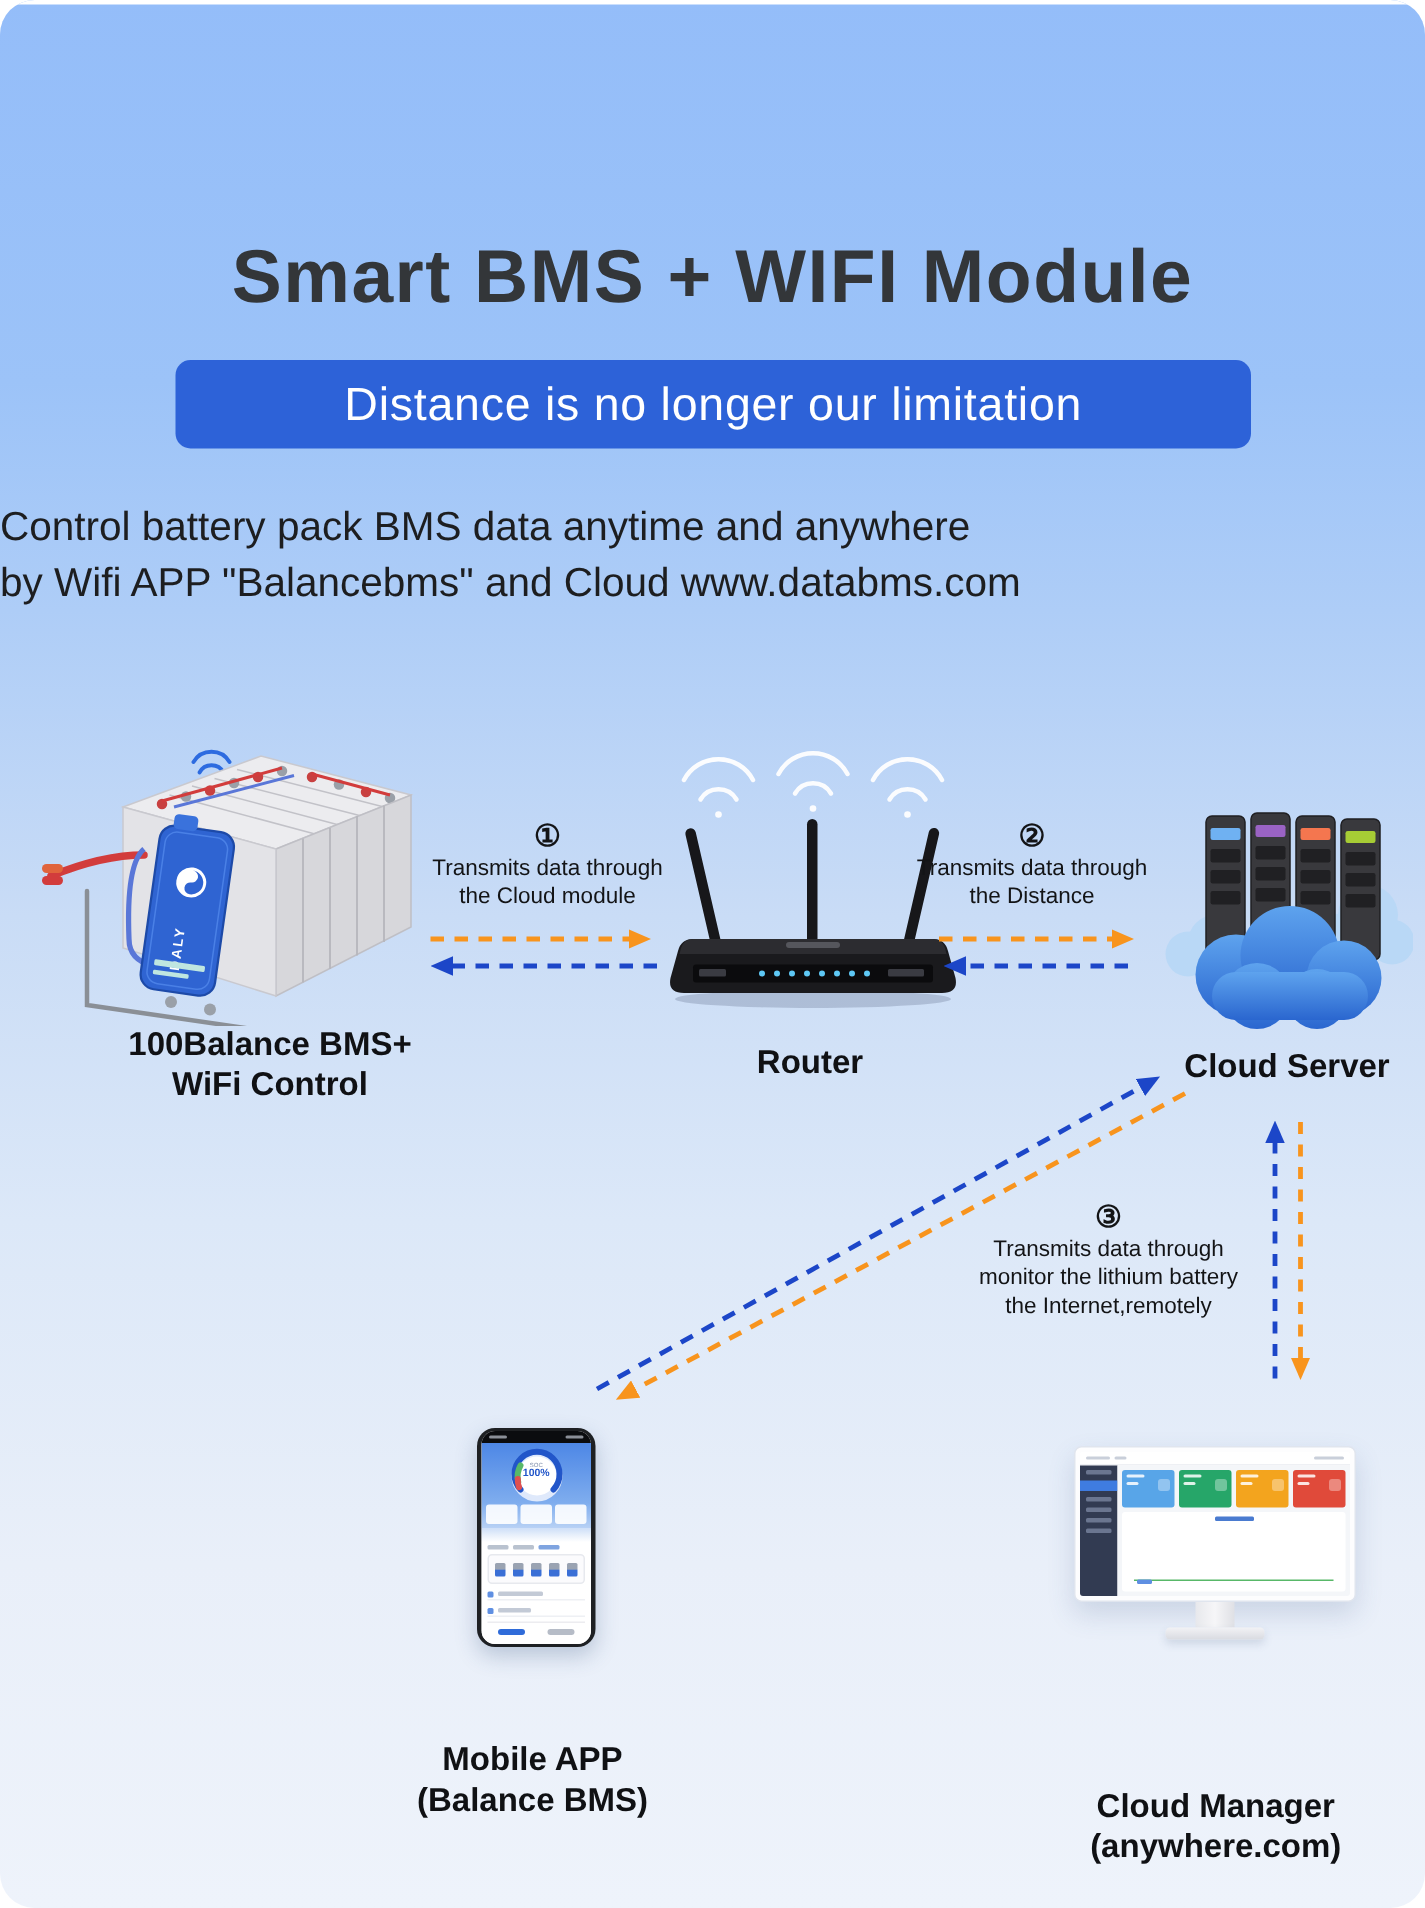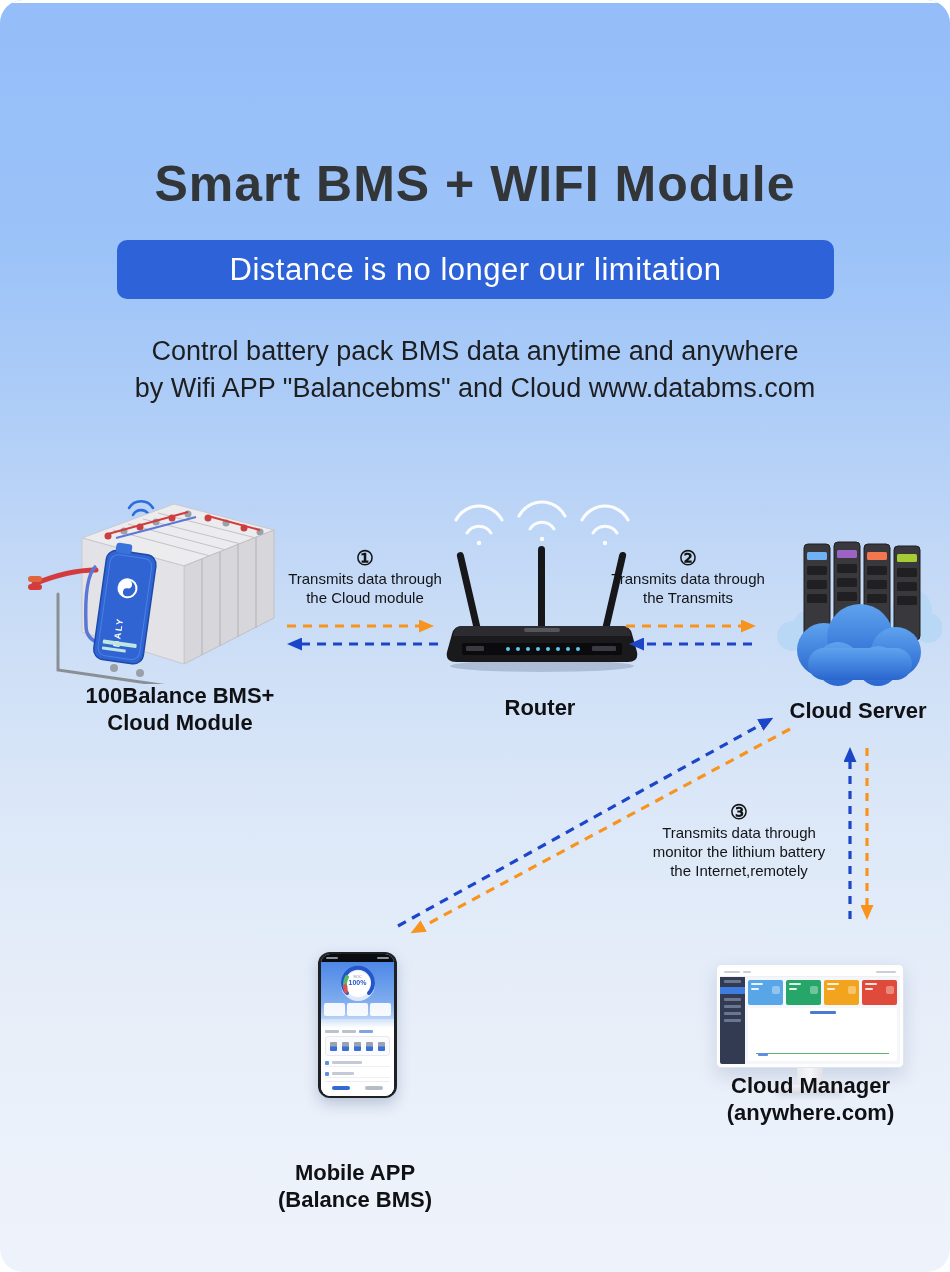--- a/index.html
+++ b/index.html
@@ -11,21 +11,21 @@
     border-radius:23px;
   }
   .topstrip { position:absolute; left:0; top:0; width:100%; height:3px; background:#ffffff; }
 
   
   .title { position:absolute; top:155px; left:0; width:100%; text-align:center;
            font-size:50px; font-weight:700; color:#333639; letter-spacing:1px; }
   .banner { position:absolute; left:117px; top:240px; width:717px; height:59px;
             background:#2d62d8; border-radius:10px; display:flex; align-items:center; justify-content:center; }
   .banner span { color:#ffffff; font-size:31px; font-weight:500; letter-spacing:.5px; }
-  .subtitle { position:absolute; top:333px; left:0; width:100%; text-align:center;
+  .subtitle { position:absolute; top:333px; left:0; width:100%; text-align:left;
               font-size:27px; line-height:37px; color:#1d1e20; font-weight:400; }
 
   
   .node-label { position:absolute; text-align:center; font-size:22px; font-weight:600;
                 color:#101114; line-height:27px; }
 
   
   .annot { position:absolute; text-align:center; color:#131416; }
   .annot .num { font-size:20px; font-weight:600; line-height:22px; }
   .annot .ln  { font-size:15px; font-weight:400; line-height:19px; }
@@ -169,21 +169,21 @@
         <rect x="96" y="183" width="24" height="3" rx="1"></rect>
       </g>
       <rect x="96" y="78" width="16" height="10" rx="3" fill="#3a72dc"></rect>
     </g>
 
     <circle cx="102" cy="202" r="4" fill="#9aa0a8"></circle>
       <circle cx="128" cy="207" r="4" fill="#9aa0a8"></circle>
   </svg>
   <div class="node-label" style="left:40px;top:682px;width:280px;">
     <div>100Balance BMS+</div>
-    <div>Cloud Module</div>
+    <div>WiFi Control</div>
   </div>
 
   <div class="annot" style="left:272px;top:547px;width:186px;">
     <div class="num">①</div>
     <div class="ln">Transmits data through</div>
     <div class="ln">the Cloud module</div>
   </div>
 
   <svg style="position:absolute;left:442px;top:488px;" width="200" height="196" viewBox="0 0 200 196">
     <g stroke="#ffffff" stroke-width="3" fill="none" stroke-linecap="round" opacity=".95">
@@ -223,21 +223,21 @@
     </g>
     <rect x="150" y="158" width="24" height="5" rx="1" fill="#3a3b42"></rect>
   </svg>
   <div class="node-label" style="left:480px;top:694px;width:120px;">
     <div>Router</div>
   </div>
 
   <div class="annot" style="left:596px;top:547px;width:184px;">
     <div class="num">②</div>
     <div class="ln">Transmits data through</div>
-    <div class="ln">the Transmits</div>
+    <div class="ln">the Distance</div>
   </div>
 
   <svg style="position:absolute;left:774px;top:540px;" width="168" height="148" viewBox="0 0 168 148">
     <defs>
       <linearGradient id="cloudG" x1="0" y1="0" x2="0" y2="1">
         <stop offset="0" stop-color="#5ea3ee"></stop>
           <stop offset="1" stop-color="#2a66cf"></stop>
       </linearGradient>
     </defs>
 
@@ -428,17 +428,17 @@
                 <span class="line"></span>
                 <span class="tick"></span>
             </div>
           </div>
         </div>
       </div>
     </div>
     <div class="mon-neck"></div>
     <div class="mon-base"></div>
   </div>
-  <div class="node-label" style="left:698px;top:1072px;width:225px;">
+  <div class="node-label" style="left:698px;top:1190px;width:225px;">
     <div>Cloud Manager</div>
     <div>(anywhere.com)</div>
   </div>
 </div>
 
 </body></html>

